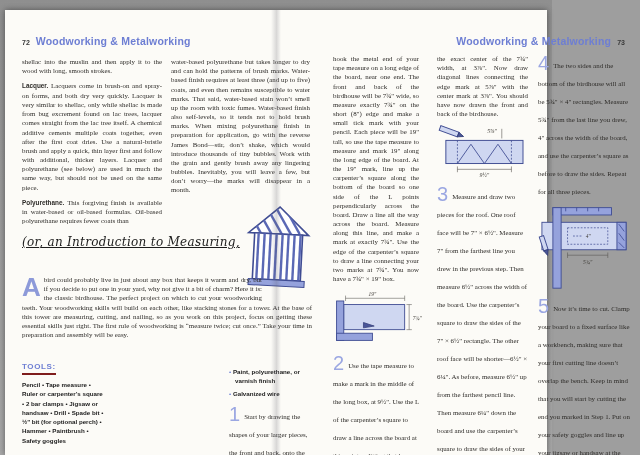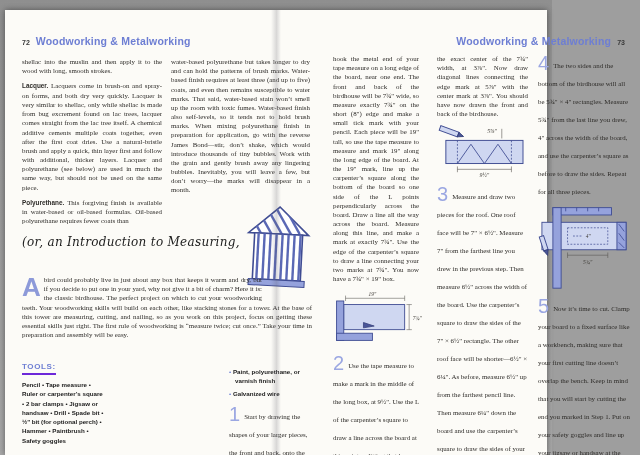--- a/index.html
+++ b/index.html
@@ -10,24 +10,24 @@
           background:linear-gradient(90deg,rgba(0,0,0,0) 0%,rgba(90,90,100,.18) 45%,rgba(90,90,100,.22) 55%,rgba(0,0,0,0) 100%);}
   .abs{position:absolute;}
   
   .runhead{font:bold 10.5px "Liberation Sans","DejaVu Sans",sans-serif;color:#6d7ed3;letter-spacing:.2px;}
   .pagenum{font:bold 7px "Liberation Sans","DejaVu Sans",sans-serif;color:#3a3a3a;}
   .body-text{font:6.9px/1.33 "Liberation Serif","DejaVu Serif",serif;color:#2e2c29;text-align:justify;}
   .body-text p{margin:0 0 6px 0;}
   .lead{font-weight:bold;font-family:"Liberation Sans","DejaVu Sans",sans-serif;font-size:6.4px;}
   .proj-num{font:bold 17px "Liberation Sans","DejaVu Sans",sans-serif;color:#9ba7e2;letter-spacing:-.3px;}
   .proj-title{font:bold 17px "Liberation Sans","DejaVu Sans",sans-serif;color:#161616;letter-spacing:-.3px;}
-  .script{font:italic 12px/1.35 "DejaVu Serif",serif;color:#1c1c1c;letter-spacing:.3px;}
+  .script{font:italic 12px/1.35 "DejaVu Serif",serif;color:#1c1c1c;letter-spacing:.3px;text-decoration:underline;}
   .dropcap{float:left;font:bold 26px/22px "Liberation Sans","DejaVu Sans",sans-serif;color:#8d9ad9;margin:1px 3px 0 0;}
   .subhead{display:inline-block;font:bold 8px "Liberation Sans","DejaVu Sans",sans-serif;color:#6d7ed3;
-           letter-spacing:.6px;border-bottom:2px solid #6d28d9;padding-bottom:2px;margin-bottom:5px;}
+           letter-spacing:.6px;border-bottom:2px solid #7f1d1d;padding-bottom:2px;margin-bottom:5px;}
   .kit{font:bold 6.2px/1.5 "Liberation Sans","DejaVu Sans",sans-serif;color:#1b1b1b;text-align:left;}
   ul.kit-list{margin:0;padding:0;list-style:none;}
   ul.kit-list li{margin:0 0 3px 0;padding-left:6px;text-indent:-6px;}
   ul.kit-list li::before{content:"\2022  ";color:#6d7ed3;}
   .step{margin-top:7px;}
   .step-num{float:left;font:20px/17px "Liberation Sans","DejaVu Sans",sans-serif;color:#9ba7e2;margin:1px 4px 0 0;}
   .step-text{font:6.9px/1.3 "Liberation Serif","DejaVu Serif",serif;color:#2e2c29;}
   .rp-text{font:6.9px/1.33 "Liberation Serif","DejaVu Serif",serif;color:#2e2c29;text-align:justify;}
   .fig{margin:6px 0 4px 0;}
   .fig svg{display:block;overflow:visible;}

